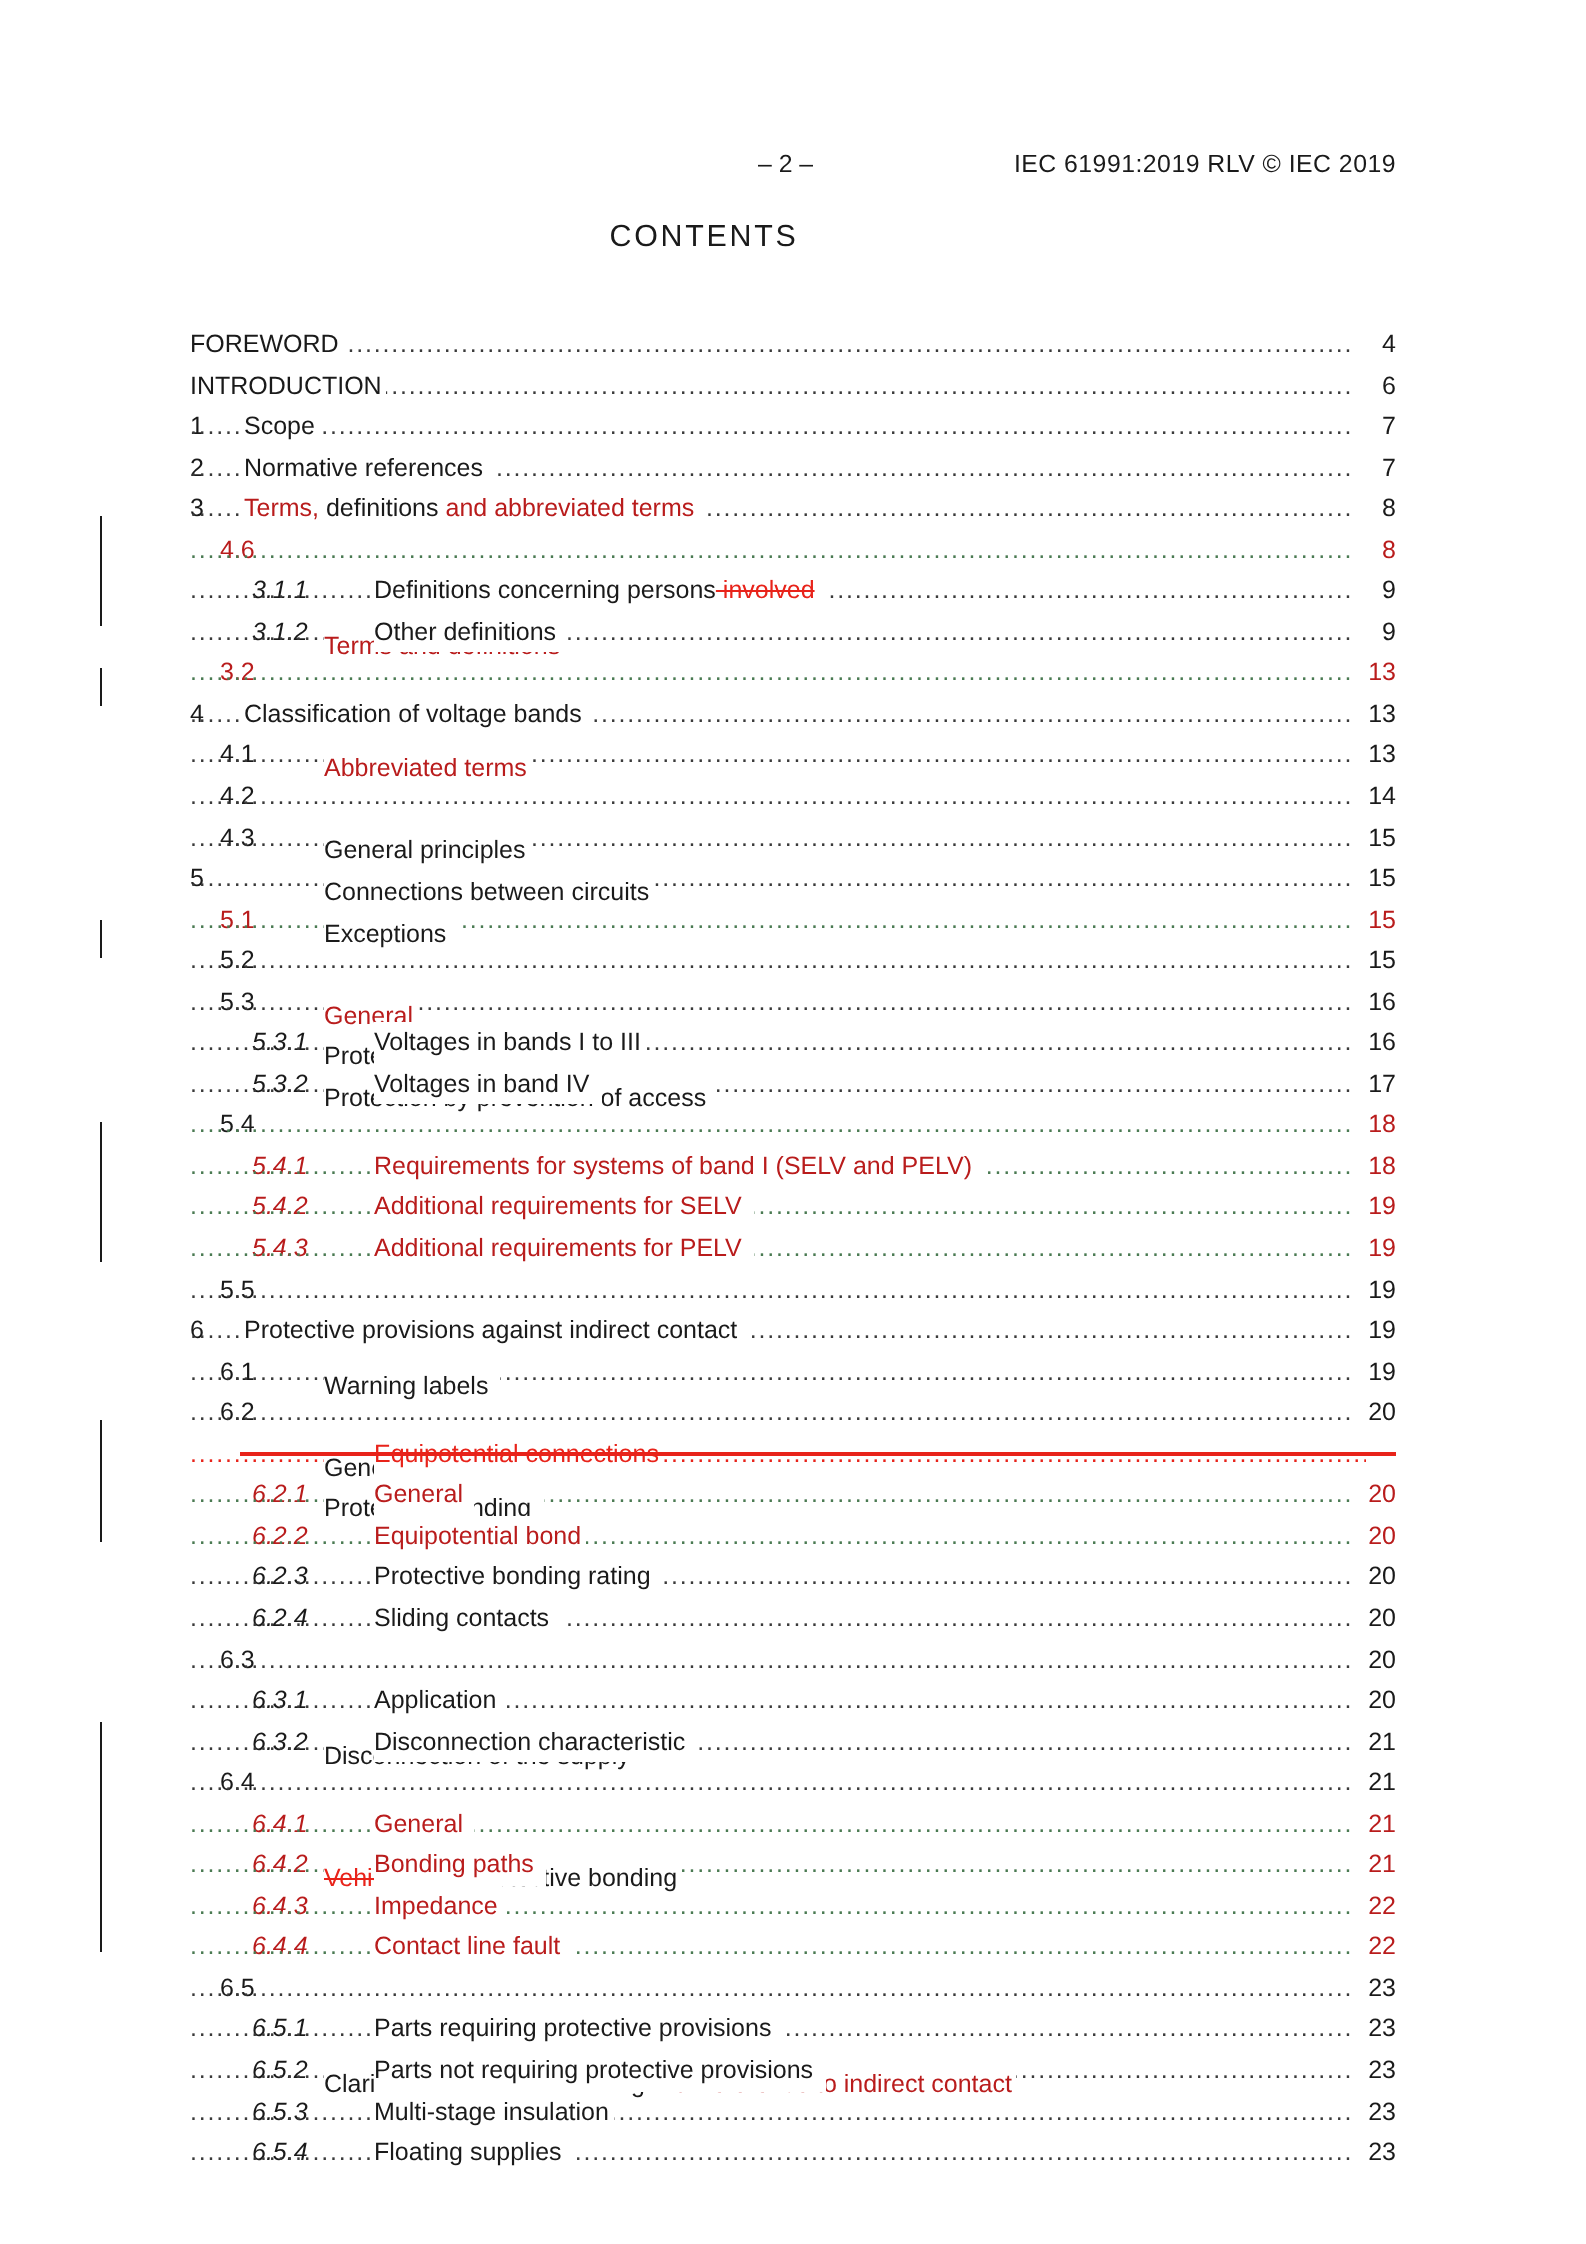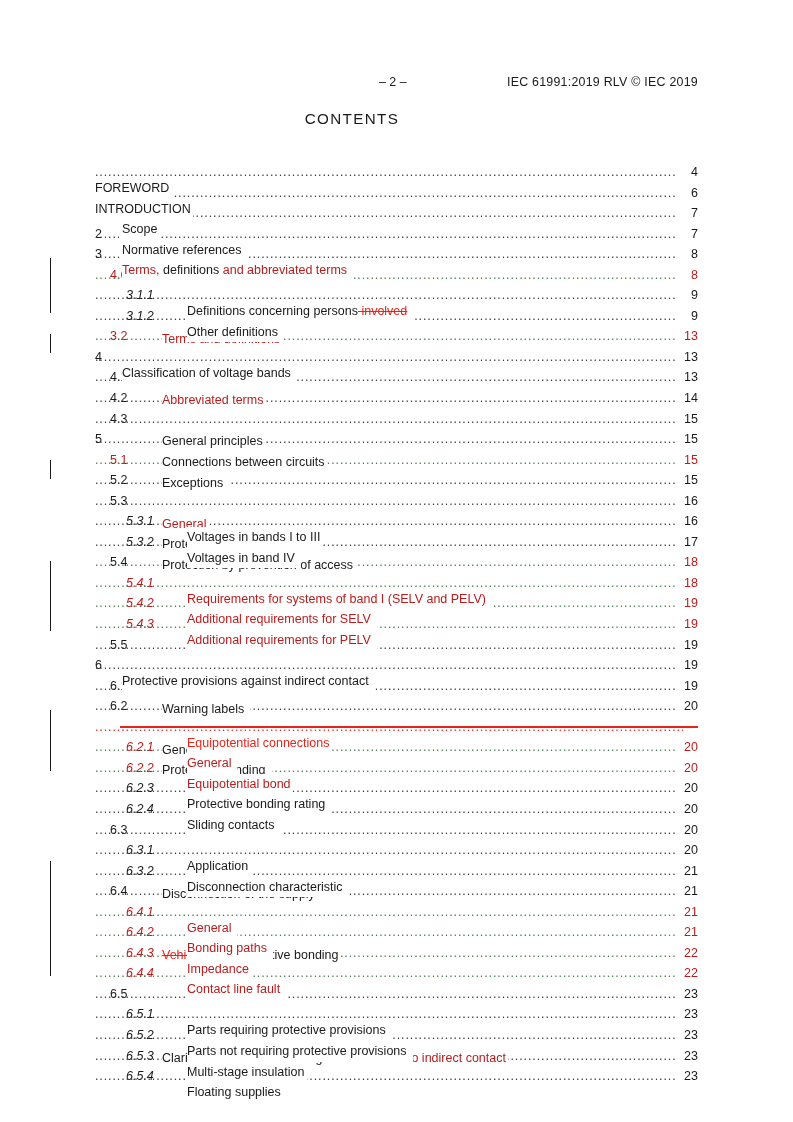--- a/index.html
+++ b/index.html
@@ -73,21 +73,21 @@
     white-space: nowrap;
   }
 
   .num {
     position: absolute;
     top: 0;
     white-space: pre;
   }
   .label {
     position: absolute;
-    top: 16px;
+    top: 0;
     white-space: pre;
     background: #ffffff;
     padding-right: 2.5px;
     z-index: 2;
   }
   .leader {
     position: absolute;
     top: 0;
     right: 15px;
     left: 0;

